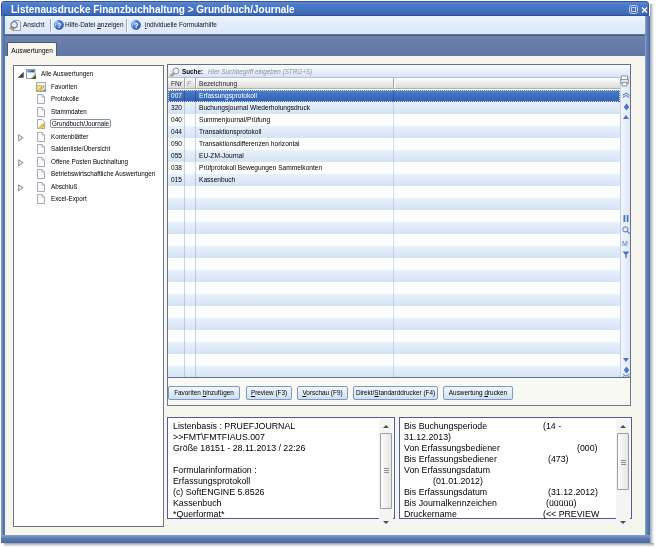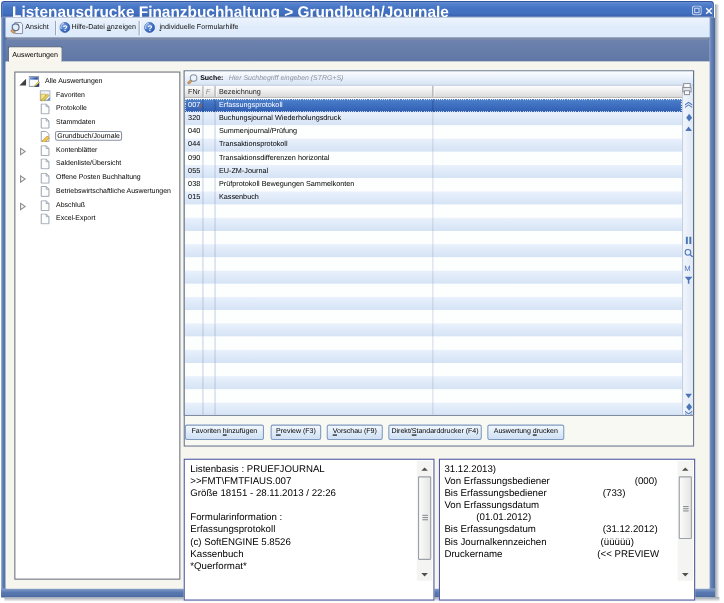--- a/index.html
+++ b/index.html
@@ -3,21 +3,21 @@
 <meta charset="utf-8">
 <style>
 * { margin:0; padding:0; box-sizing:border-box; }
 html,body { width:658px; height:548px; background:#fff; font-family:"Liberation Sans",sans-serif; }
 #stage { position:relative; width:658px; height:548px; overflow:hidden; }
 .abs { position:absolute; }
 
 #titlebar { left:1px; top:1px; width:648px; height:15px;
   background:linear-gradient(#5b87d2,#4574c4 40%,#4270c0 75%,#3a62ae);
   border:1px solid #31549e; border-radius:3px 3px 0 0;
-  color:#fff; font-weight:bold; font-size:14px; line-height:14px; }
+  color:#fff; font-weight:bold; font-size:10px; line-height:14px; }
 #titletext { position:absolute; left:9px; top:1px; }
 .winbtn { position:absolute; top:3px; width:9px; height:9px; }
 #brd-left  { left:1px; top:16px; width:5px; height:527px; background:linear-gradient(90deg,#93a8cc,#5878b0 40%,#5272a8 75%,#7e96c2); }
 #brd-right { left:644px; top:16px; width:6px; height:527px; background:linear-gradient(90deg,#c9d6ec,#6b87ba 35%,#5676ae 70%,#50699c); }
 #brd-bottom{ left:1px; top:535px; width:649px; height:8px; background:linear-gradient(#8aa2cc,#5878b0 45%,#5272a8 80%,#48639c); }
 #shadow-r  { left:650px; top:4px; width:4px; height:541px; background:linear-gradient(90deg,#9aa2ac,#d8dbdf 60%,#fdfdfd); }
 #shadow-b  { left:4px; top:543px; width:650px; height:4px; background:linear-gradient(#9aa2ac,#d9dce0 60%,#fdfdfd); }
 
 #toolbar { left:5px; top:16px; width:640px; height:19px;
   background:linear-gradient(#ecf3fd,#e0ecfb 50%,#ddeafa);
@@ -56,21 +56,21 @@
 .vline1 { position:absolute; left:16px; top:0; bottom:0; width:1px; background:rgba(140,160,190,.45); }
 .vline2 { position:absolute; left:27px; top:0; bottom:0; width:1px; background:rgba(140,160,190,.45); }
 .vline3 { position:absolute; left:225px; top:0; bottom:0; width:1px; background:rgba(140,160,190,.35); }
 #utilstrip { position:absolute; right:0; top:13px; width:10px; height:299px; overflow:hidden;
   background:linear-gradient(90deg,#f2f6fc,#dfe8f5); border-left:1px solid #c3cfe2; }
 #cornerico { position:absolute; right:1px; top:10px; width:9px; height:13px; }
 
 .btn { position:absolute; top:386px; height:14px; background:linear-gradient(#f3f8fe,#dce9f8 60%,#cfe0f3);
   border:1px solid #7e99c2; border-radius:2px; font-size:6.4px; line-height:12px; text-align:center; color:#000; white-space:nowrap; overflow:hidden; }
 
-.bpanel { top:417px; height:129px; background:#fff; border:1px solid #4f5aa0; font-size:8.8px; color:#000; }
+.bpanel { top:417px; height:102px; background:#fff; border:1px solid #4f5aa0; font-size:8.8px; color:#000; }
 .bline { position:relative; height:11px; line-height:11px; white-space:nowrap; }
 .sbar { position:absolute; top:1px; right:1px; width:14px; height:109px; background:#f4f4f2; }
 .sthumb { position:absolute; left:1px; width:12px; background:linear-gradient(90deg,#fbfbfa,#e6e7e3); border:1px solid #9aa0a8; border-radius:1px; }
 .sgrip { position:absolute; left:3px; width:5px; height:1px; background:#8b9095; box-shadow:0 2px 0 #8b9095,0 4px 0 #8b9095; }
 .uarr { position:absolute; left:4px; width:0; height:0; border-left:3px solid transparent; border-right:3px solid transparent; }
 u { text-decoration:underline; }
 </style>
 </head>
 <body>
 <div id="stage">
@@ -455,23 +455,24 @@
       <div class="uarr" style="top:6px;border-bottom:3.5px solid #50504a"></div>
       <div class="sthumb" style="top:14px;height:76px">
           <div class="sgrip" style="top:34px"></div>
         </div>
       <div class="uarr" style="bottom:4px;border-top:3.5px solid #50504a"></div>
     </div>
   </div>
 
   <div class="abs bpanel" style="left:399px;width:233px">
     <div style="position:absolute;left:4px;top:3px;right:16px">
+      <div class="bline">Bis Buchungsperiode<span class="abs" style="left:139px">(14 -</span></div>
       <div class="bline">31.12.2013)</div>
       <div class="bline">Von Erfassungsbediener<span class="abs" style="left:173px">(000)</span></div>
-      <div class="bline">Bis Erfassungsbediener<span class="abs" style="left:144px">(733)</span></div>
+      <div class="bline">Bis Erfassungsbediener<span class="abs" style="left:144px">(473)</span></div>
       <div class="bline">Von Erfassungsdatum</div>
       <div class="bline">
           <span class="abs" style="left:29px">(01.01.2012)</span>
         </div>
       <div class="bline">Bis Erfassungsdatum<span class="abs" style="left:144px">(31.12.2012)</span></div>
       <div class="bline">Bis Journalkennzeichen<span class="abs" style="left:142px">(üüüüü)</span></div>
       <div class="bline">Druckername<span class="abs" style="left:139px">(&lt;&lt; PREVIEW</span></div>
     </div>
     <div class="sbar">
       <div class="uarr" style="top:6px;border-bottom:3.5px solid #50504a"></div>

